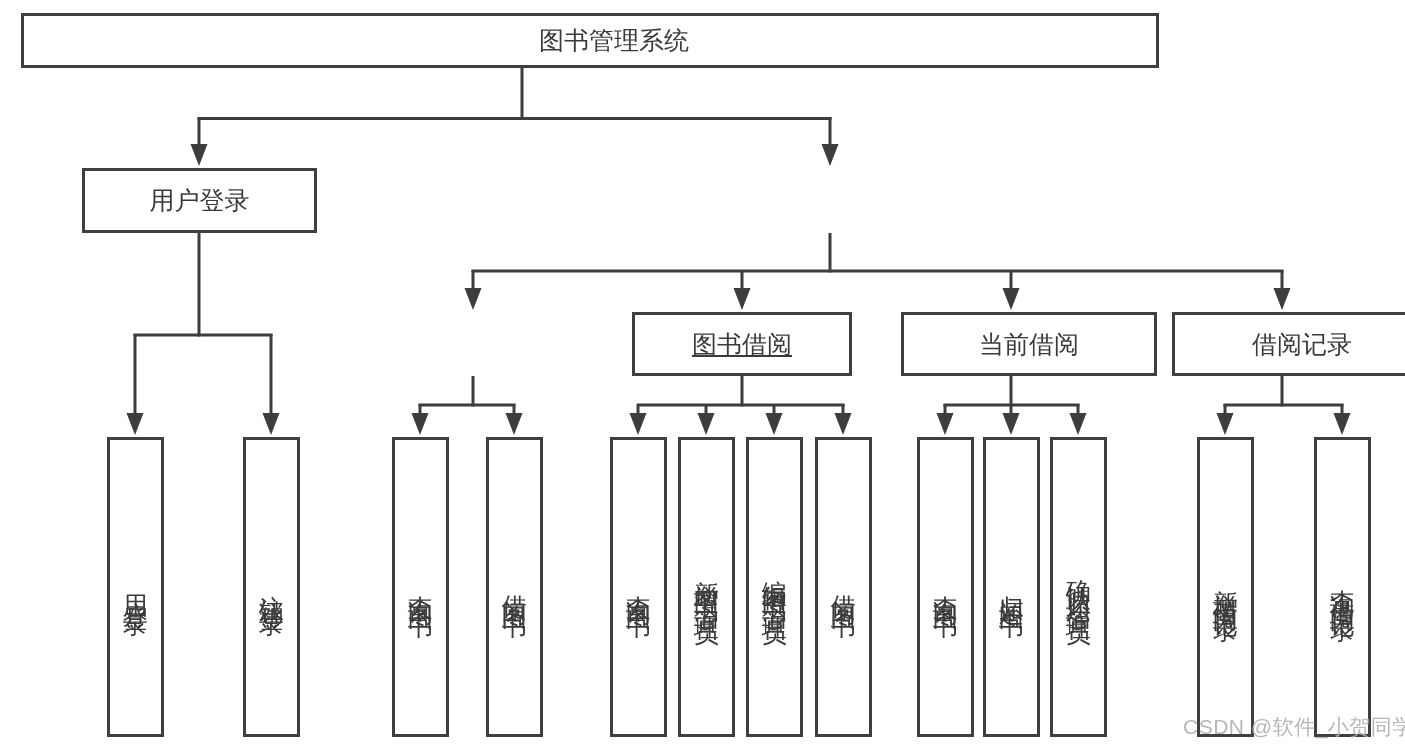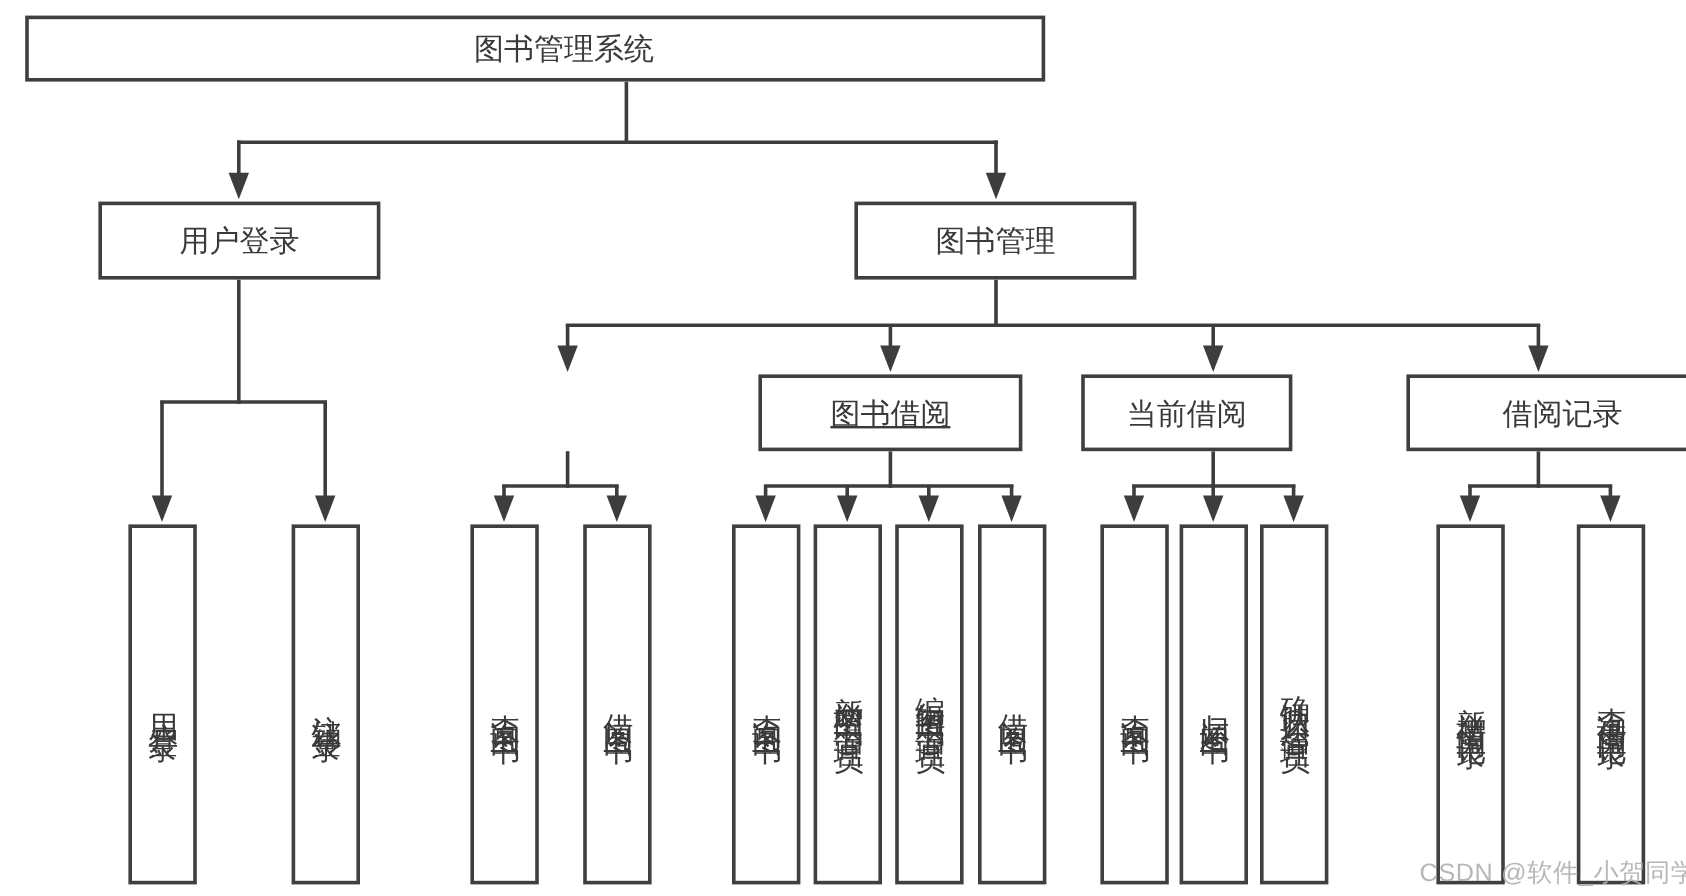--- a/index.html
+++ b/index.html
@@ -117,27 +117,26 @@
       <polygon points="765.5,413 782.5,413 774,435"></polygon>
       <polygon points="834.5,413 851.5,413 843,435"></polygon>
       <polygon points="936.5,413 953.5,413 945,435"></polygon>
       <polygon points="1002.5,413 1019.5,413 1011,435"></polygon>
       <polygon points="1069.5,413 1086.5,413 1078,435"></polygon>
       <polygon points="1216.5,413 1233.5,413 1225,435"></polygon>
       <polygon points="1333.5,413 1350.5,413 1342,435"></polygon>
     </g>
   </svg>
 
-  <div class="box" style="left:21px; top:13px; width:850px; height:55px;padding-left:48px;">图书管理系统</div>
+  <div class="box" style="left:21px; top:13px; width:1138px; height:55px;padding-left:48px;">图书管理系统</div>
 
   <div class="box" style="left:82px; top:168px; width:235px; height:65px;">用户登录</div>
-  <div class="box" style="left:712px; top:168px; width:235px; height:65px;">图书管理</div>
 
   <div class="box" style="left:632px; top:312px; width:220px; height:64px;text-decoration:underline;">图书借阅</div>
-  <div class="box" style="left:901px; top:312px; width:176px; height:64px;">当前借阅</div>
+  <div class="box" style="left:901px; top:312px; width:256px; height:64px;">当前借阅</div>
   <div class="box" style="left:1172px; top:312px; width:260px; height:64px;">借阅记录</div>
 
   <div class="box leaf" style="left:107px; top:437px; width:57px; height:300px;">用户登录</div>
   <div class="box leaf" style="left:243px; top:437px; width:57px; height:300px;">注销登录</div>
 
   <div class="box leaf" style="left:392px; top:437px; width:57px; height:300px;">查询图书</div>
   <div class="box leaf" style="left:486px; top:437px; width:57px; height:300px;">借阅图书</div>
 
   <div class="box leaf" style="left:610px; top:437px; width:57px; height:300px;">查询图书</div>
   <div class="box leaf" style="left:678px; top:437px; width:57px; height:300px;">新增图书（管理员）</div>

